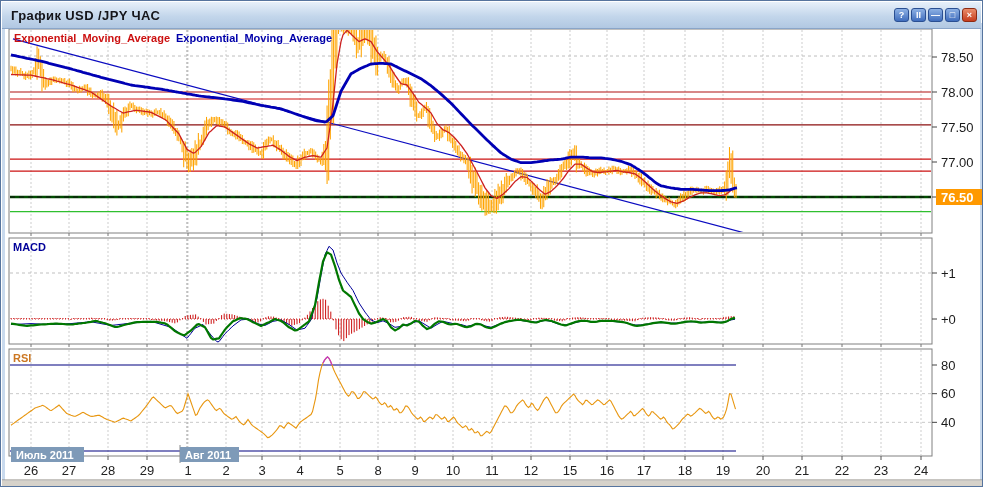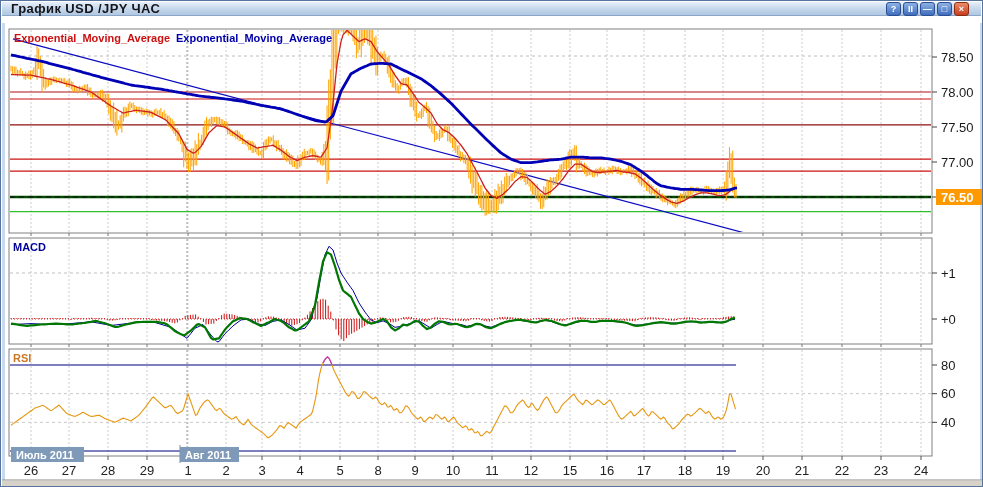--- a/index.html
+++ b/index.html
@@ -2,24 +2,24 @@
 <html><head>
 <meta charset="utf-8">
 <style>
   html,body{margin:0;padding:0;background:#9aa4b0;}
   .win{
     position:relative;width:983px;height:487px;margin:0 auto;
     background:#ffffff;border:1px solid #56749e;box-sizing:border-box;
     font-family:"Liberation Sans",sans-serif;overflow:hidden;
   }
   .titlebar{
-    position:absolute;top:1px;left:1px;right:1px;height:14px;z-index:3;
+    position:absolute;top:1px;left:1px;right:1px;height:27px;z-index:3;
     background:linear-gradient(#e7f0fa,#c3d6eb 55%,#b1c8e2);
     border-bottom:1px solid #8aa5c8;
-    display:flex;align-items:center;padding:0 12px 0 9px;box-sizing:border-box;
+    display:flex;align-items:center;padding:0 4px 0 9px;box-sizing:border-box;
   }
   .title{font-size:13px;color:#15151a;letter-spacing:.4px;font-weight:bold;}
   .winbtns{margin-left:auto;display:flex;gap:2px;}
   .wbtn{
     width:15px;height:14px;border-radius:3px;box-sizing:border-box;
     background:linear-gradient(#8db1e4,#3f6dbd);border:1px solid #2a4f92;
     color:#fff;font-size:9px;line-height:12px;text-align:center;font-weight:bold;cursor:pointer;
   }
   .wbtn.close{background:linear-gradient(#ea8d6b,#c63d1e);border-color:#8e2a12;}
   svg{position:absolute;top:0;left:0;}

